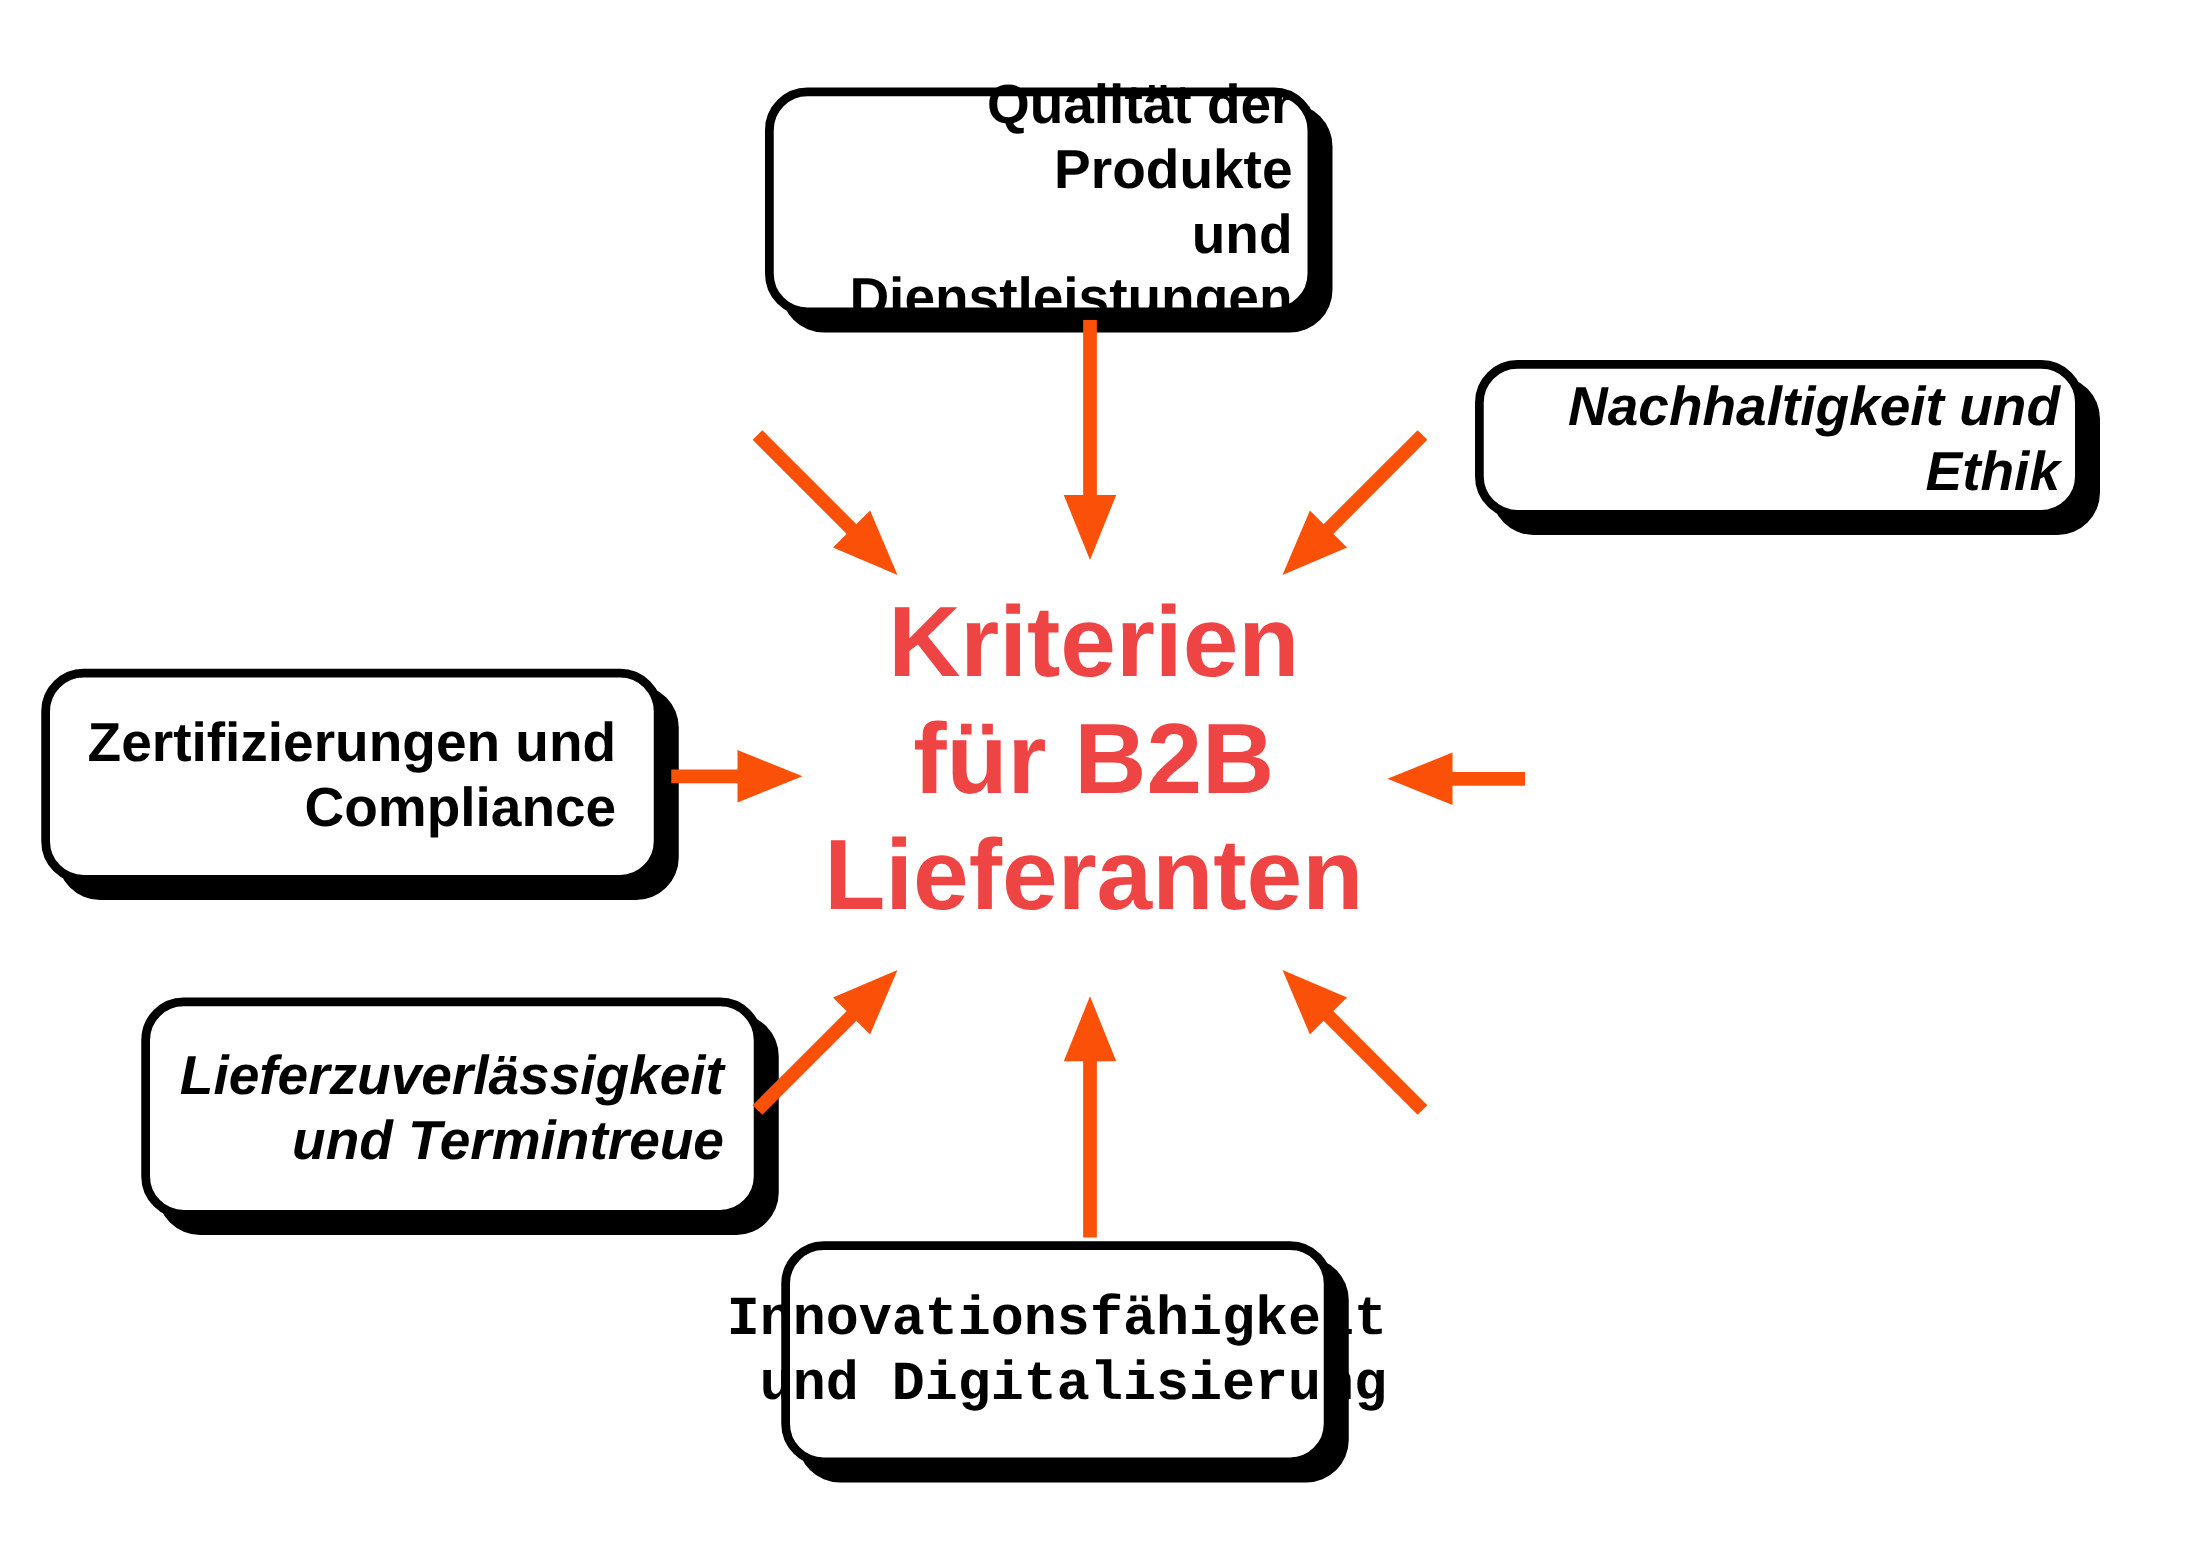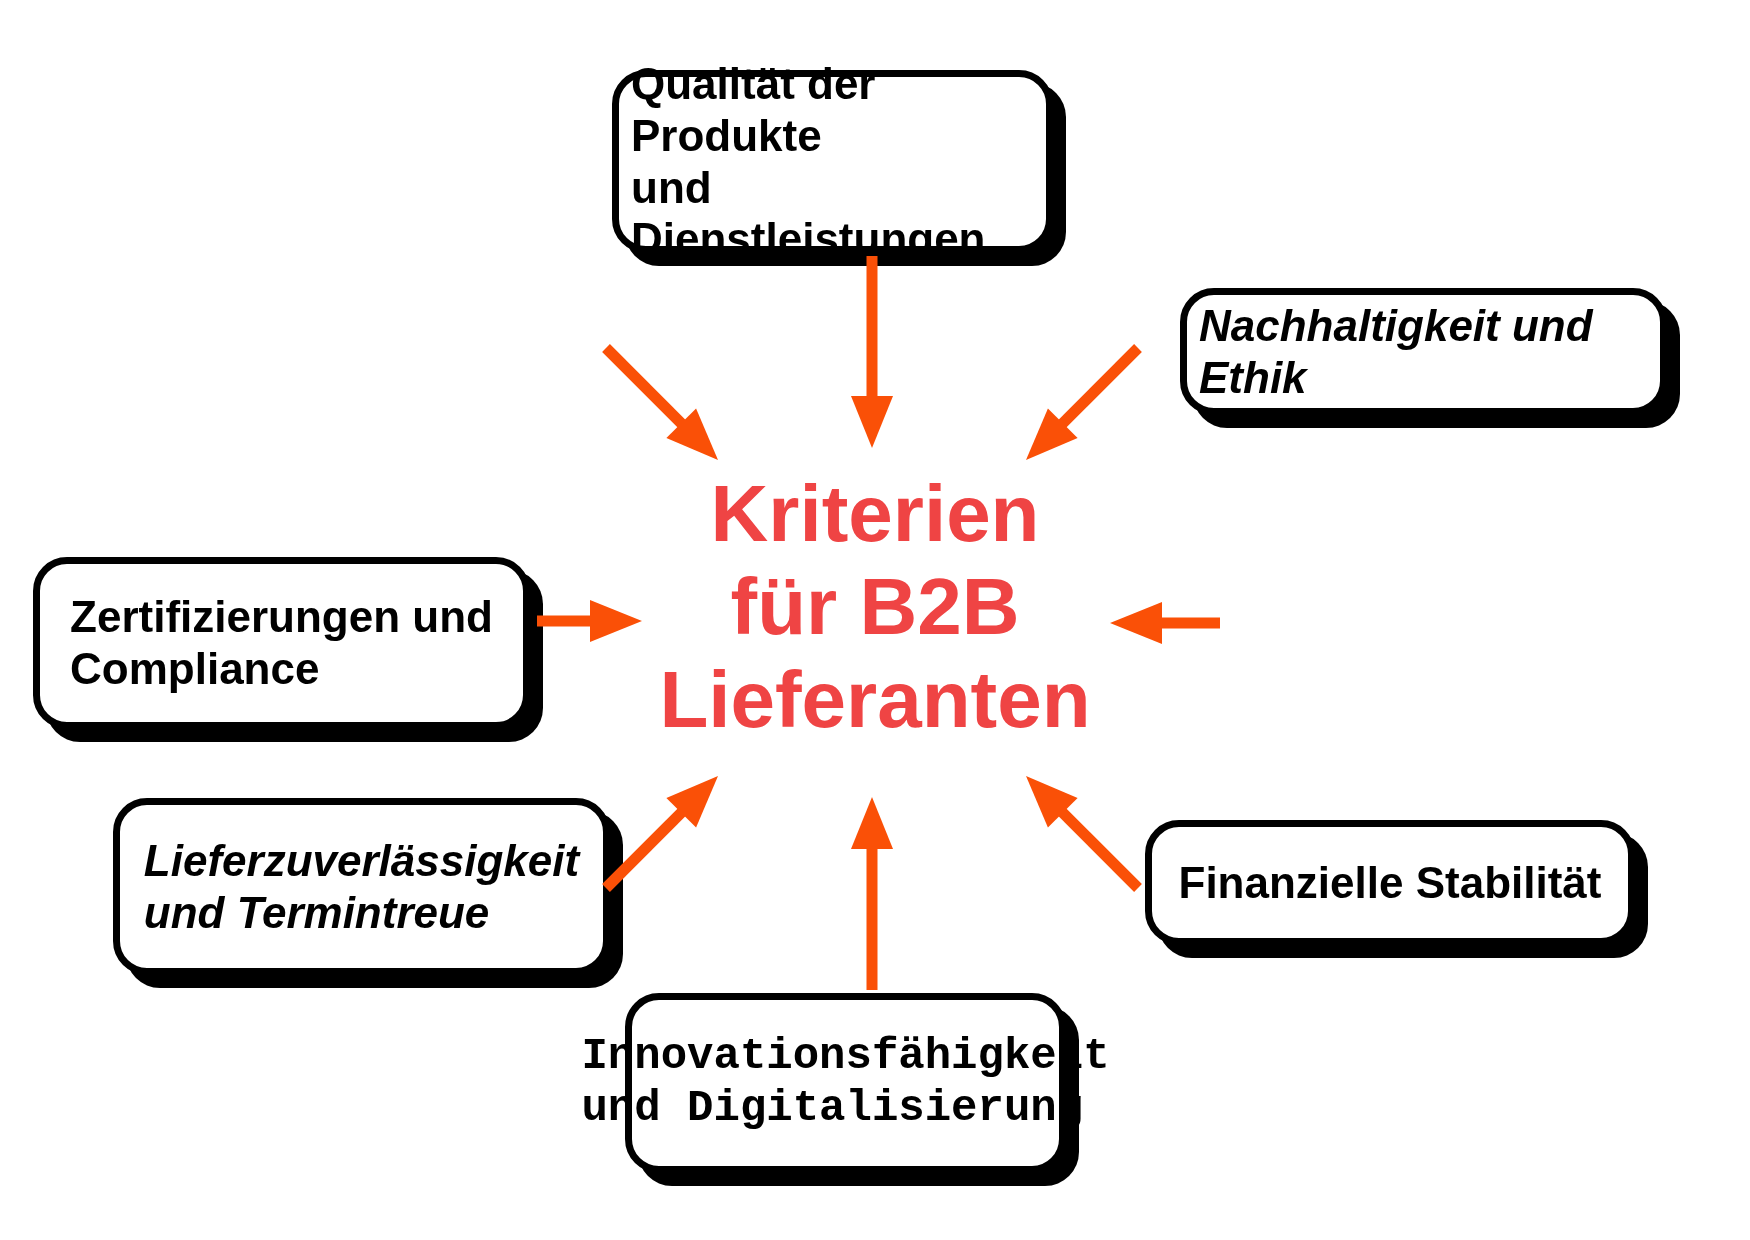--- a/index.html
+++ b/index.html
@@ -18,21 +18,21 @@
   .node {
     position: absolute;
     box-sizing: border-box;
     background: #ffffff;
     border: 7px solid #000000;
     border-radius: 34px;
     box-shadow: 13px 13px 0 #000000;
     display: flex;
     align-items: center;
     justify-content: center;
-    text-align: left;
+    text-align: right;
     z-index: 2;
   }
   .node-label {
     font-weight: bold;
     font-size: 44px;
     line-height: 1.18;
     color: #000000;
     white-space: pre-line;
     padding: 0 12px;
   }
@@ -71,34 +71,31 @@
   <div class="node" style="left:612px; top:70px; width:441px; height:183px;">
     <div class="node-label">Qualität der Produkte
 und Dienstleistungen</div>
   </div>
 
 
   <div class="node" style="left:1180px; top:288px; width:487px; height:127px;font-style:italic;">
     <div class="node-label">Nachhaltigkeit und Ethik</div>
   </div>
 
-  <div class="node" style="left:33px; top:557px; width:497px; height:172px;">
+  <div class="node" style="left:33px; top:535px; width:497px; height:172px;">
     <div class="node-label">Zertifizierungen und
 Compliance</div>
   </div>
 
 
   <div class="node" style="left:113px; top:798px; width:497px; height:177px;font-style:italic;">
     <div class="node-label">Lieferzuverlässigkeit
 und Termintreue</div>
   </div>
 
-  <div class="node" style="left:1145px; top:820px; width:490px; height:125px;">
-    <div class="node-label">Finanzielle Stabilität</div>
-  </div>
 
   <div class="node" style="left:625px; top:993px; width:441px; height:180px;font-family:Liberation Mono, monospace;">
     <div class="node-label">Innovationsfähigkeit
 und Digitalisierung</div>
   </div>
 
   <svg id="arrow-layer" viewBox="0 0 1750 1240" xmlns="http://www.w3.org/2000/svg">
       <g>
         <line x1="872" y1="256" x2="872" y2="400" stroke="#FA5007" stroke-width="11"></line>
         <polygon points="872,448 851,396 893,396" fill="#FA5007"></polygon>

